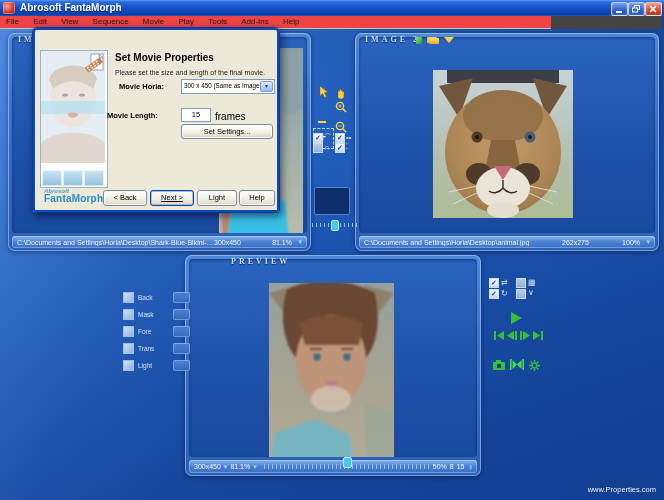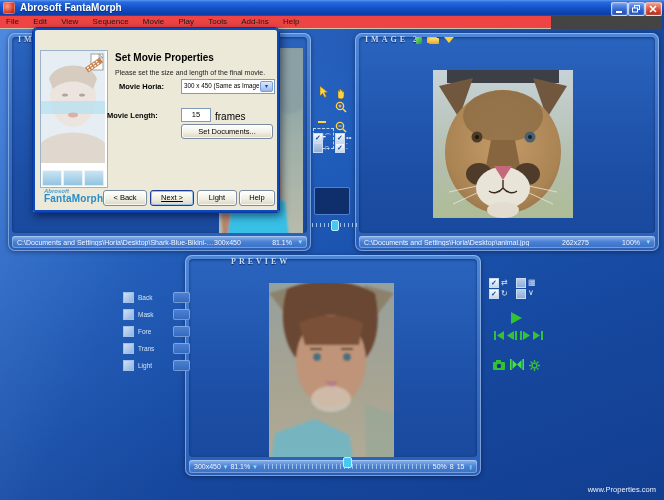--- a/index.html
+++ b/index.html
@@ -455,21 +455,21 @@
 
     <span class="abs wiz-label" style="left:86px;top:54px">Movie Horia:</span>
     <div id="combo" class="abs">
       <span>300 x 450 (Same as Image 1)</span>
       <span id="combo-btn">▾</span>
     </div>
 
     <span class="abs wiz-label" style="left:74px;top:83px">Movie Length:</span>
     <div id="wiz-input" class="abs">15</div>
     <span class="abs" style="left:182px;top:83px;font-size:10px;">frames</span>
-    <div class="abs xpbtn" style="left:148px;top:96px;width:90px;height:13px;line-height:13px;">Set Documents...</div>
+    <div class="abs xpbtn" style="left:148px;top:96px;width:90px;height:13px;line-height:13px;">Set Settings...</div>
 
     <div class="abs xpbtn" style="left:70px;top:162px;width:42px;height:14px;line-height:14px;">&lt; Back</div>
     <div class="abs xpbtn default" style="left:117px;top:162px;width:42px;height:14px;line-height:14px;">Next &gt;</div>
     <div class="abs xpbtn" style="left:164px;top:162px;width:38px;height:14px;line-height:14px;">Light</div>
     <div class="abs xpbtn" style="left:206px;top:162px;width:34px;height:14px;line-height:14px;">Help</div>
   </div>
 
 </div>
 
 </body></html>

